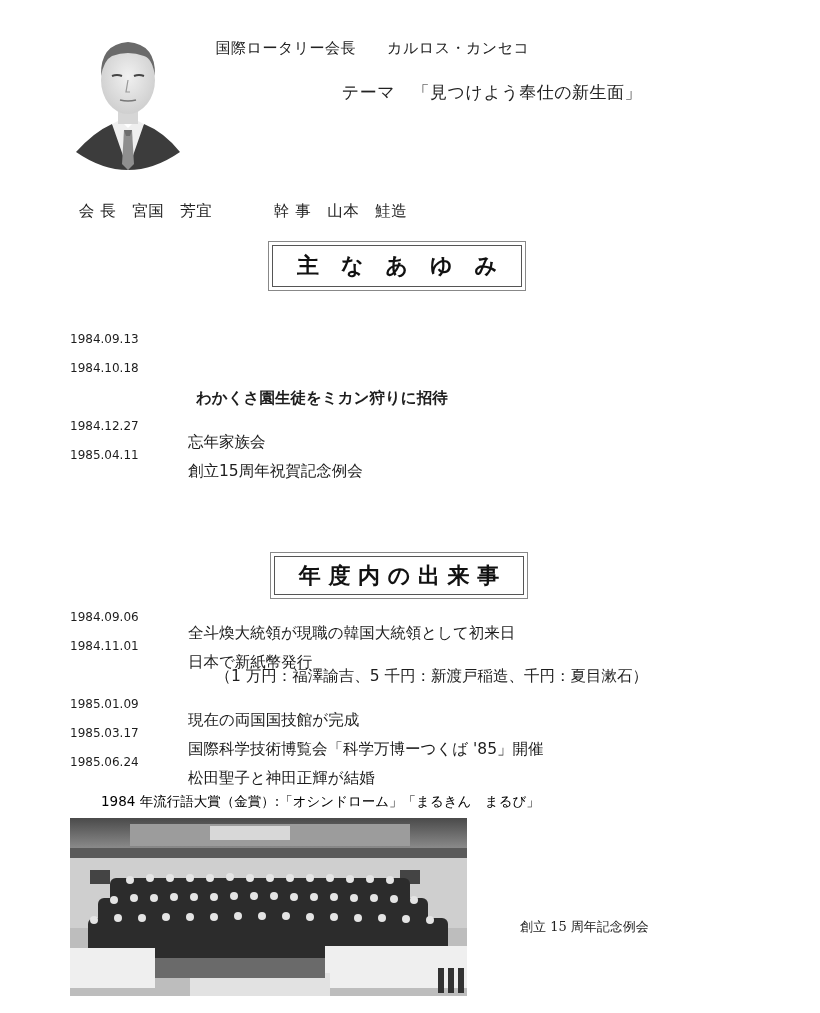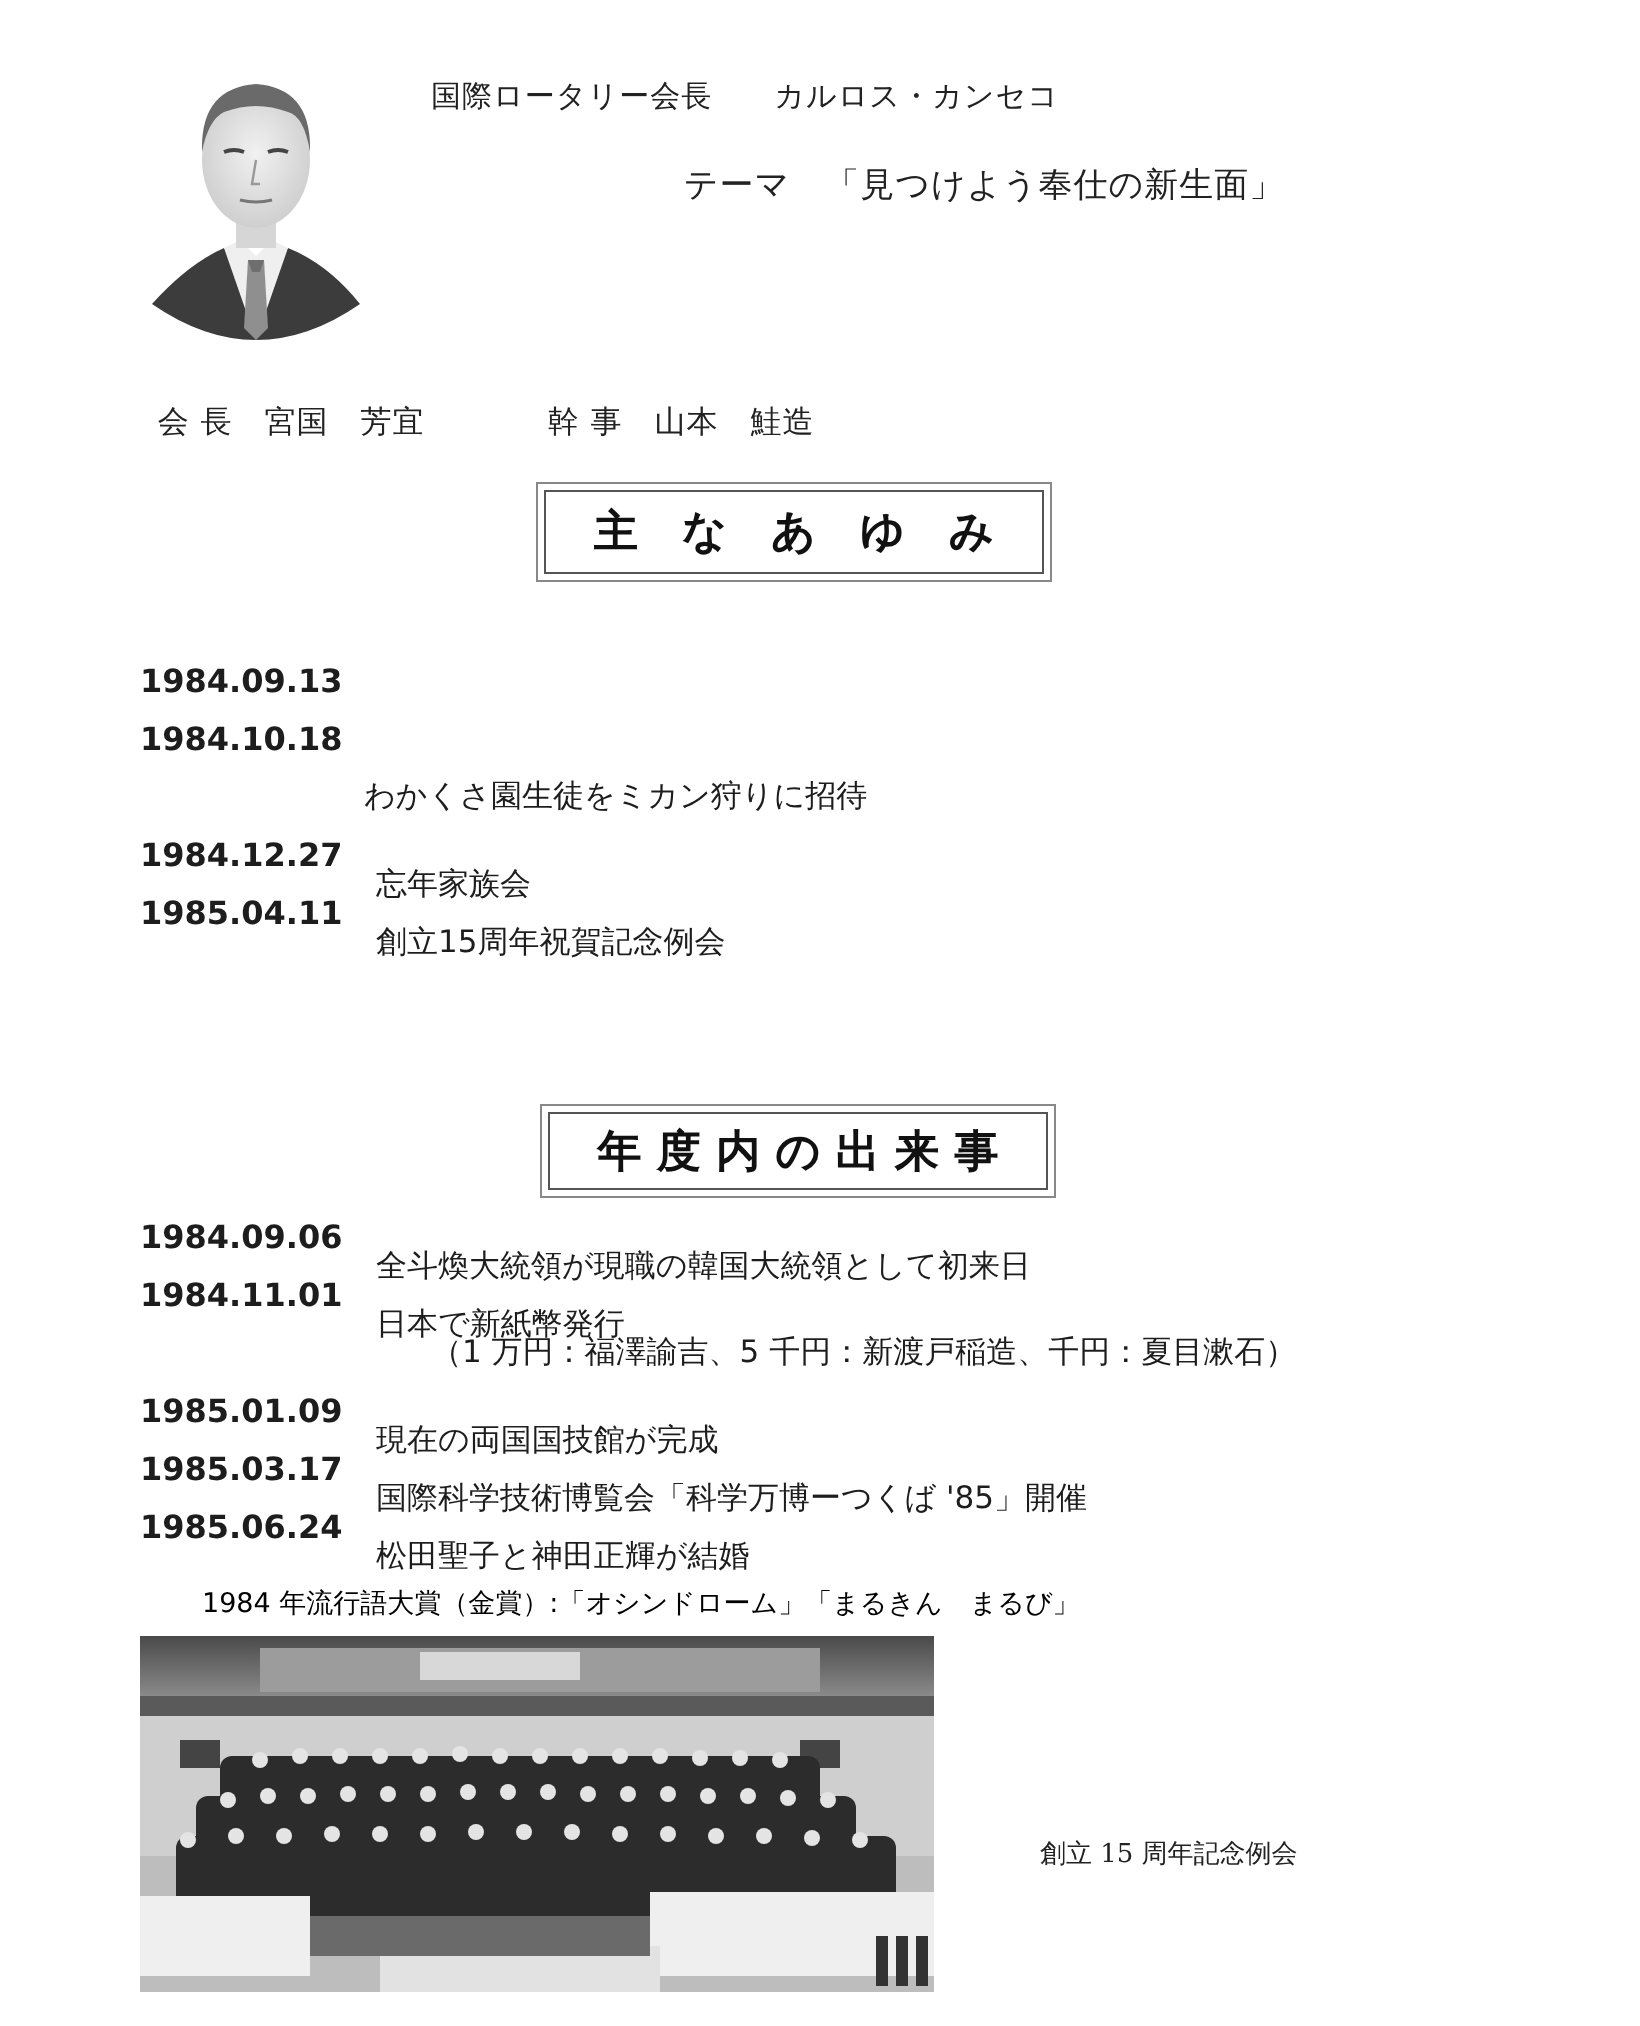--- a/index.html
+++ b/index.html
@@ -64,22 +64,21 @@
 
     .entry {
       font-size: 15.5px;
       line-height: 1;
       white-space: pre;
       color: #1d1d1d;
     }
     .entry .date {
       position: absolute;
       left: 0;
-      font-size: 16px;
-      font-weight: bold;
+      font-size: 12px;
     }
     .entry .text {
       position: absolute;
       left: 118px;
     }
 
     .buzzword {
       font-size: 13.5px;
       white-space: pre;
       color: #000000;
@@ -149,21 +148,21 @@
     <span class="section-title sans">主　な　あ　ゆ　み</span>
   </div>
 </div>
 
 <div class="abs entry sans" style="left:70px; top:317px; width:700px; height:20px;">
   <span class="date">1984.09.13</span>
 </div>
 <div class="abs entry sans" style="left:70px; top:346px; width:700px; height:20px;">
   <span class="date">1984.10.18</span>
 </div>
-<div class="abs entry sans" style="left:64px; top:375px; width:700px; height:20px;">
+<div class="abs entry sans" style="left:78px; top:375px; width:700px; height:20px;font-weight:bold;">
   <span class="text">わかくさ園生徒をミカン狩りに招待</span>
 </div>
 <div class="abs entry sans" style="left:70px; top:404px; width:700px; height:20px;">
   <span class="date">1984.12.27</span>
   <span class="text">忘年家族会</span>
 </div>
 <div class="abs entry sans" style="left:70px; top:433px; width:700px; height:20px;">
   <span class="date">1985.04.11</span>
   <span class="text">創立15周年祝賀記念例会</span>
 </div>

